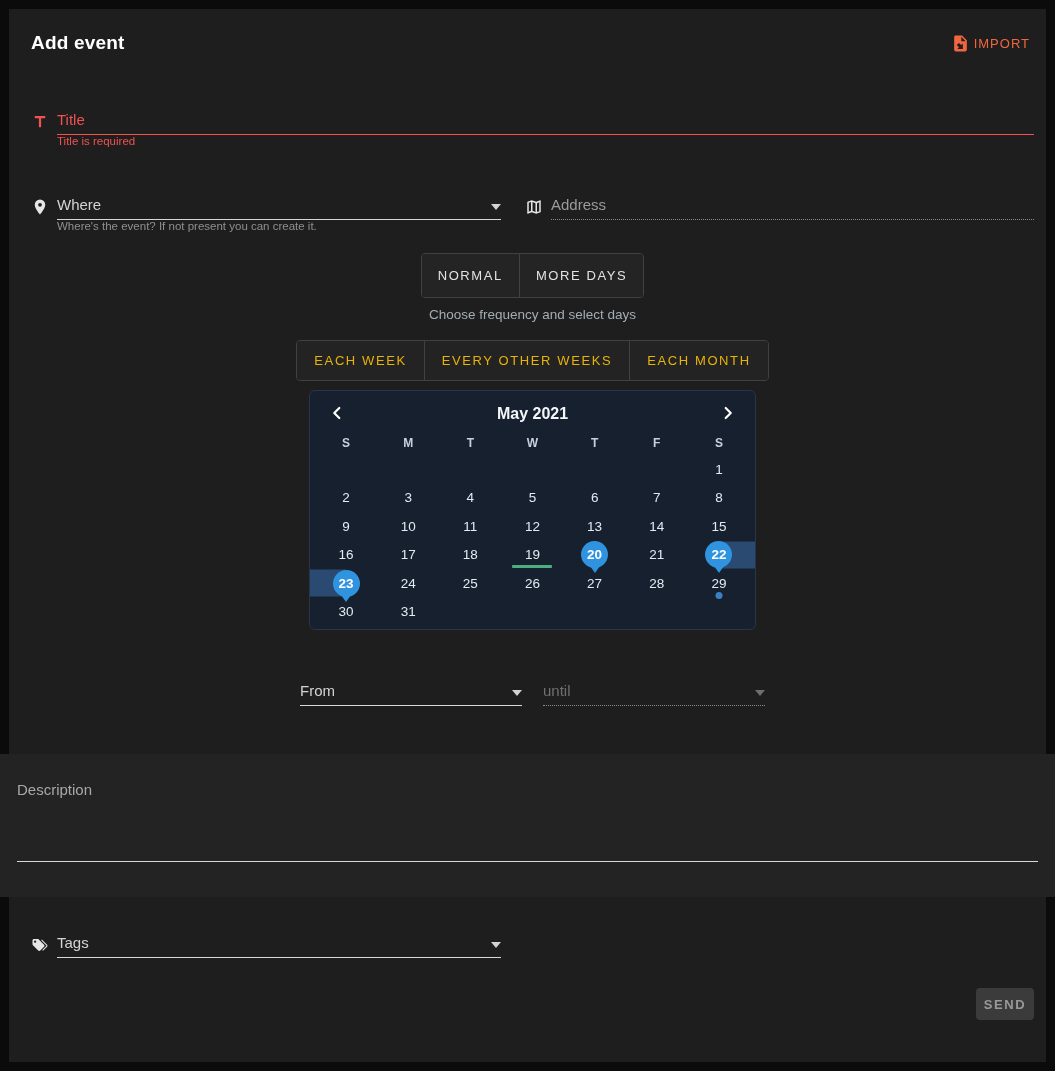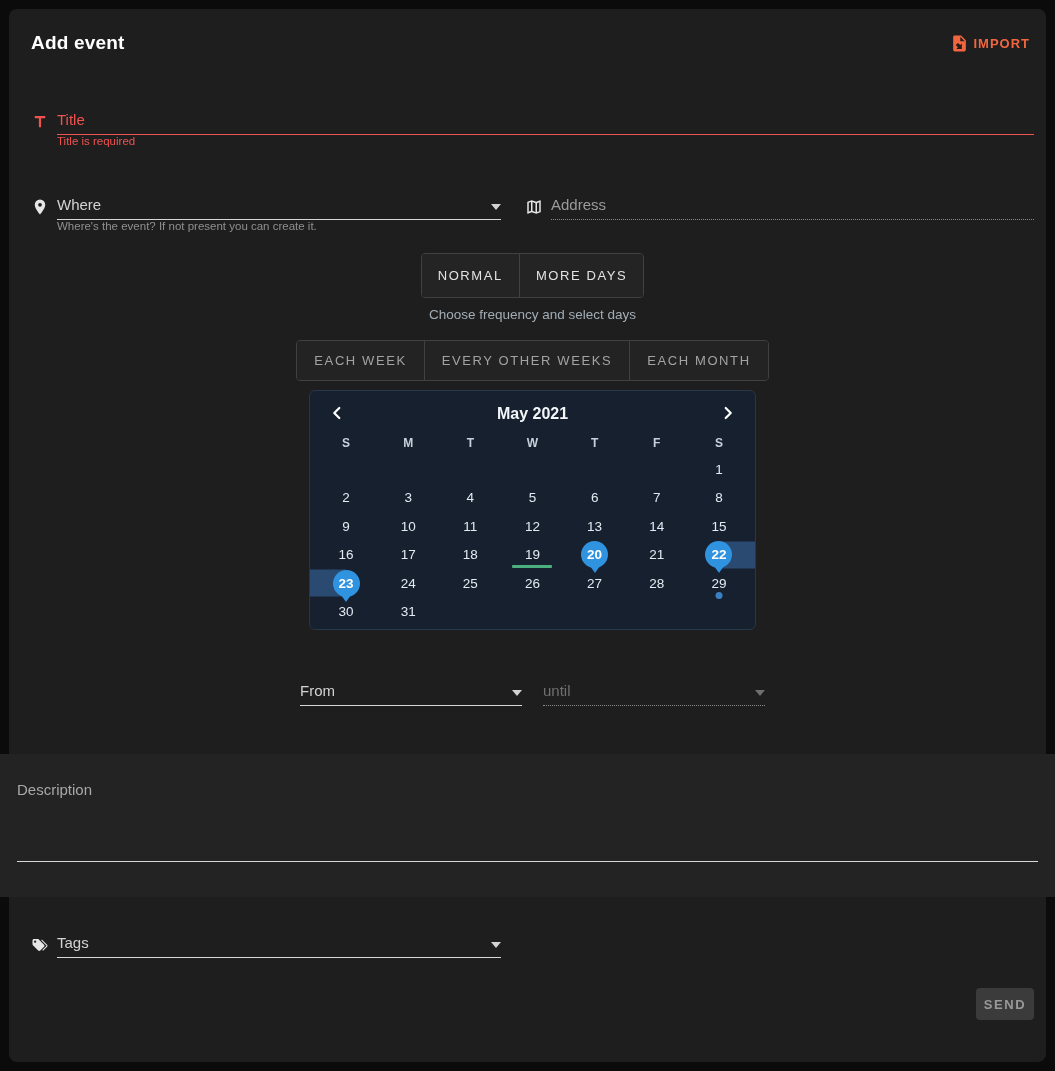--- a/index.html
+++ b/index.html
@@ -6,33 +6,33 @@
   html,body { width:1055px; height:1071px; }
   body {
     background:#0b0b0b;
     font-family:"Liberation Sans","DejaVu Sans",sans-serif;
     color:#e6e6e6;
     position:relative;
     overflow:hidden;
   }
   .card {
     position:absolute; left:9px; top:9px; right:9px; bottom:9px;
-    background:#1e1e1e; border-radius:8px;
+    background:#1e1e1e; border-radius:0;
   }
   
   .card-header {
     display:flex; justify-content:space-between; align-items:center;
     padding:24px 16px 0 22px; height:44px;
   }
   .page-title { font-size:19px; font-weight:700; color:#fff; letter-spacing:.2px; }
   .import-btn {
     display:flex; align-items:center; gap:4px;
     background:none; border:none; cursor:pointer;
     color:#f2663f; font-family:inherit;
-    font-size:13px; font-weight:700; letter-spacing:1px;
+    font-size:13px; font-weight:400; letter-spacing:1px;
   }
   .import-btn svg { width:19px; height:19px; fill:#f2663f; }
 
   .content { padding:0 12px 0 22px; }
 
   
   .field-row { display:flex; align-items:flex-start; }
   .f-icon { width:18px; margin-top:6px; margin-right:8px; flex:none; }
   .f-icon svg { width:18px; height:18px; fill:#e6e6e6; }
   .f-icon.red svg { fill:#ef5350; }
@@ -69,21 +69,21 @@
   }
   .tab:last-child { border-right:none; }
   .tab.active { background:#48291d; color:#f0653e; }
   .tabs-helper { text-align:center; margin-top:9px; font-size:13.5px; color:#a3adb5; height:17px; }
 
   .freq-wrap { display:flex; justify-content:center; margin-top:16px; }
   .freq-tabs { display:flex; border:1px solid #414141; border-radius:4px; overflow:hidden; }
   .freq-tab {
     height:39px; display:flex; align-items:center; justify-content:center;
     padding:0 17px; background:#232323; border:none; border-right:1px solid #414141;
-    color:#a3a3a3; font-family:inherit; font-size:13px; letter-spacing:1.6px; cursor:pointer;
+    color:#eab308; font-family:inherit; font-size:13px; letter-spacing:1.6px; cursor:pointer;
   }
   .freq-tab:last-child { border-right:none; }
 
   
   .calendar {
     width:447px; margin:9px auto 0; height:240px;
     background:#16202e; border:1px solid #273649; border-radius:6px;
     padding:0 5px; color:#e3eaf2;
   }
   .cal-header { display:flex; align-items:center; padding:8px 10px 2px; height:40px; }

